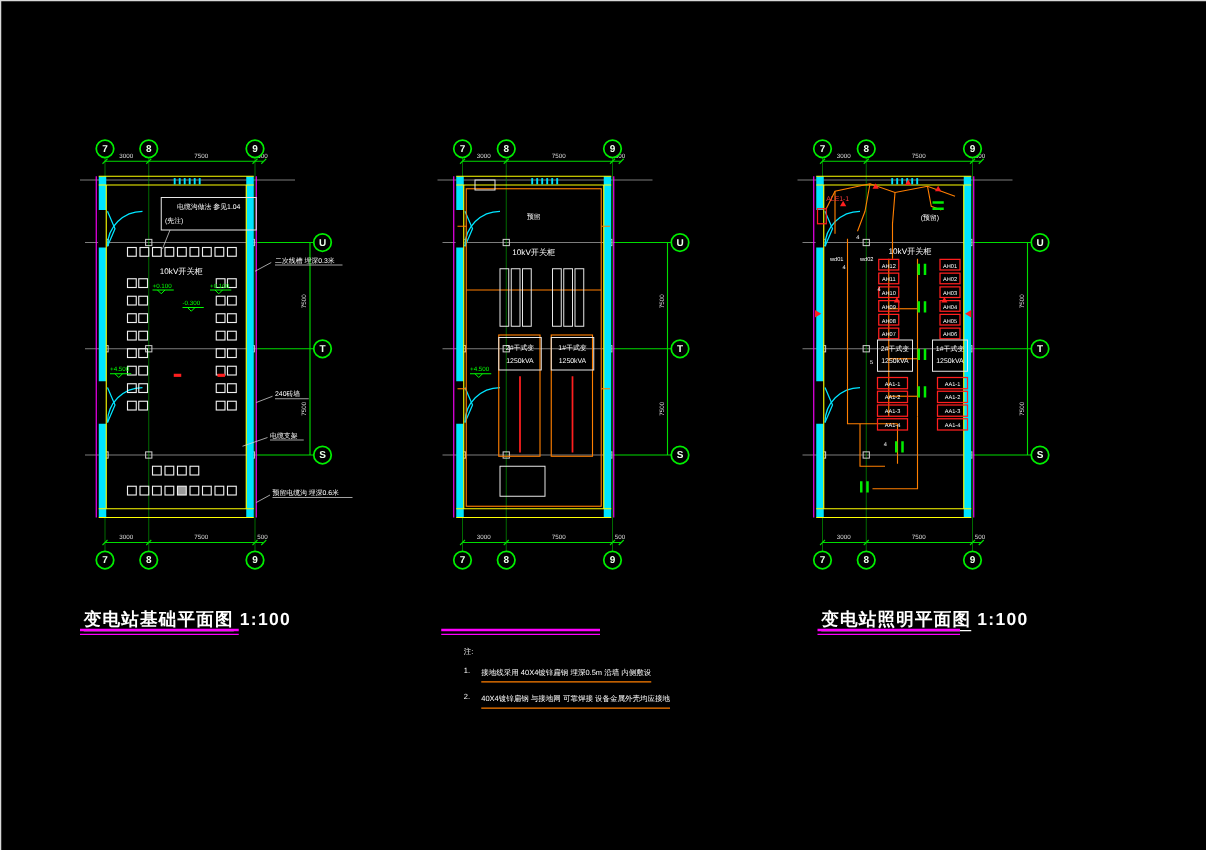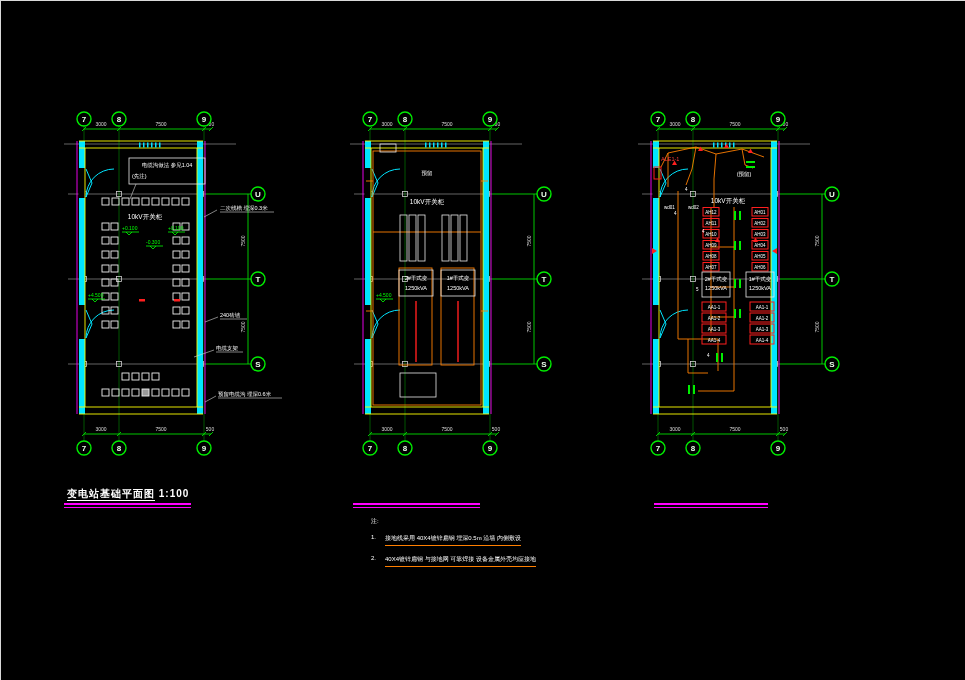--- a/index.html
+++ b/index.html
@@ -32,21 +32,21 @@
   .grnt{fill:#00ff00;font-size:5px}
   .grnl{stroke:#00ff00;stroke-width:0.8;fill:none}
   .or{stroke:#ff7f00;stroke-width:0.9;fill:none}
   .redl{stroke:#ff1f1f;stroke-width:1.4;fill:none}
   .redbox{fill:none;stroke:#ff1f1f;stroke-width:1}
   .redf{fill:#ff1f1f}
   .redt{fill:#ff3b3b;font-size:5.5px}
   .boxt{fill:#ffffff;font-size:4.5px;text-anchor:middle}
   .tiny{fill:#ffffff;font-size:4.5px}
   .glamp{fill:#00ee00}
-  .title{position:absolute;color:#fff;font-size:10px;font-weight:bold;letter-spacing:1px;white-space:nowrap}
+  .title{position:absolute;color:#fff;font-size:14px;font-weight:bold;letter-spacing:1px;white-space:nowrap}
   .title .nm{border-bottom:1px solid #fff;padding-bottom:1px}
   .mbar{position:absolute;background:#ff00ff}
   .notes{position:absolute;left:370px;top:516px;color:#fff}
   .notes .hdr{font-size:6px;margin-bottom:8px}
   .nrow{display:flex;align-items:flex-start;margin-bottom:9px}
   .nrow .no{font-size:6px;width:14px}
   .nrow .txt{font-size:6px;border-bottom:1px solid #ff7f00;padding-bottom:2px}
 </style>
 </head>
 <body>
@@ -544,20 +544,24 @@
 <div class="title" style="left:66px;top:486px">
   <span class="nm">变电站基础平面图</span>
   <span>1:100</span>
 </div>
 <div class="mbar" style="left:63px;top:502px;width:127px;height:2px"></div>
 <div class="mbar" style="left:63px;top:506px;width:127px;height:1px"></div>
 
 <div class="mbar" style="left:352px;top:502px;width:127px;height:2px"></div>
 <div class="mbar" style="left:352px;top:506px;width:127px;height:1px"></div>
 
+<div class="title" style="left:656px;top:486px">
+  <span class="nm">变电站照明平面图</span>
+  <span>1:100</span>
+</div>
 <div class="mbar" style="left:653px;top:502px;width:114px;height:2px"></div>
 <div class="mbar" style="left:653px;top:506px;width:114px;height:1px"></div>
 
 
 <div class="notes">
   <div class="hdr">注:</div>
   <div class="nrow">
     <span class="no">1.</span>
     <span class="txt">接地线采用 40X4镀锌扁钢 埋深0.5m 沿墙 内侧敷设</span>
   </div>

